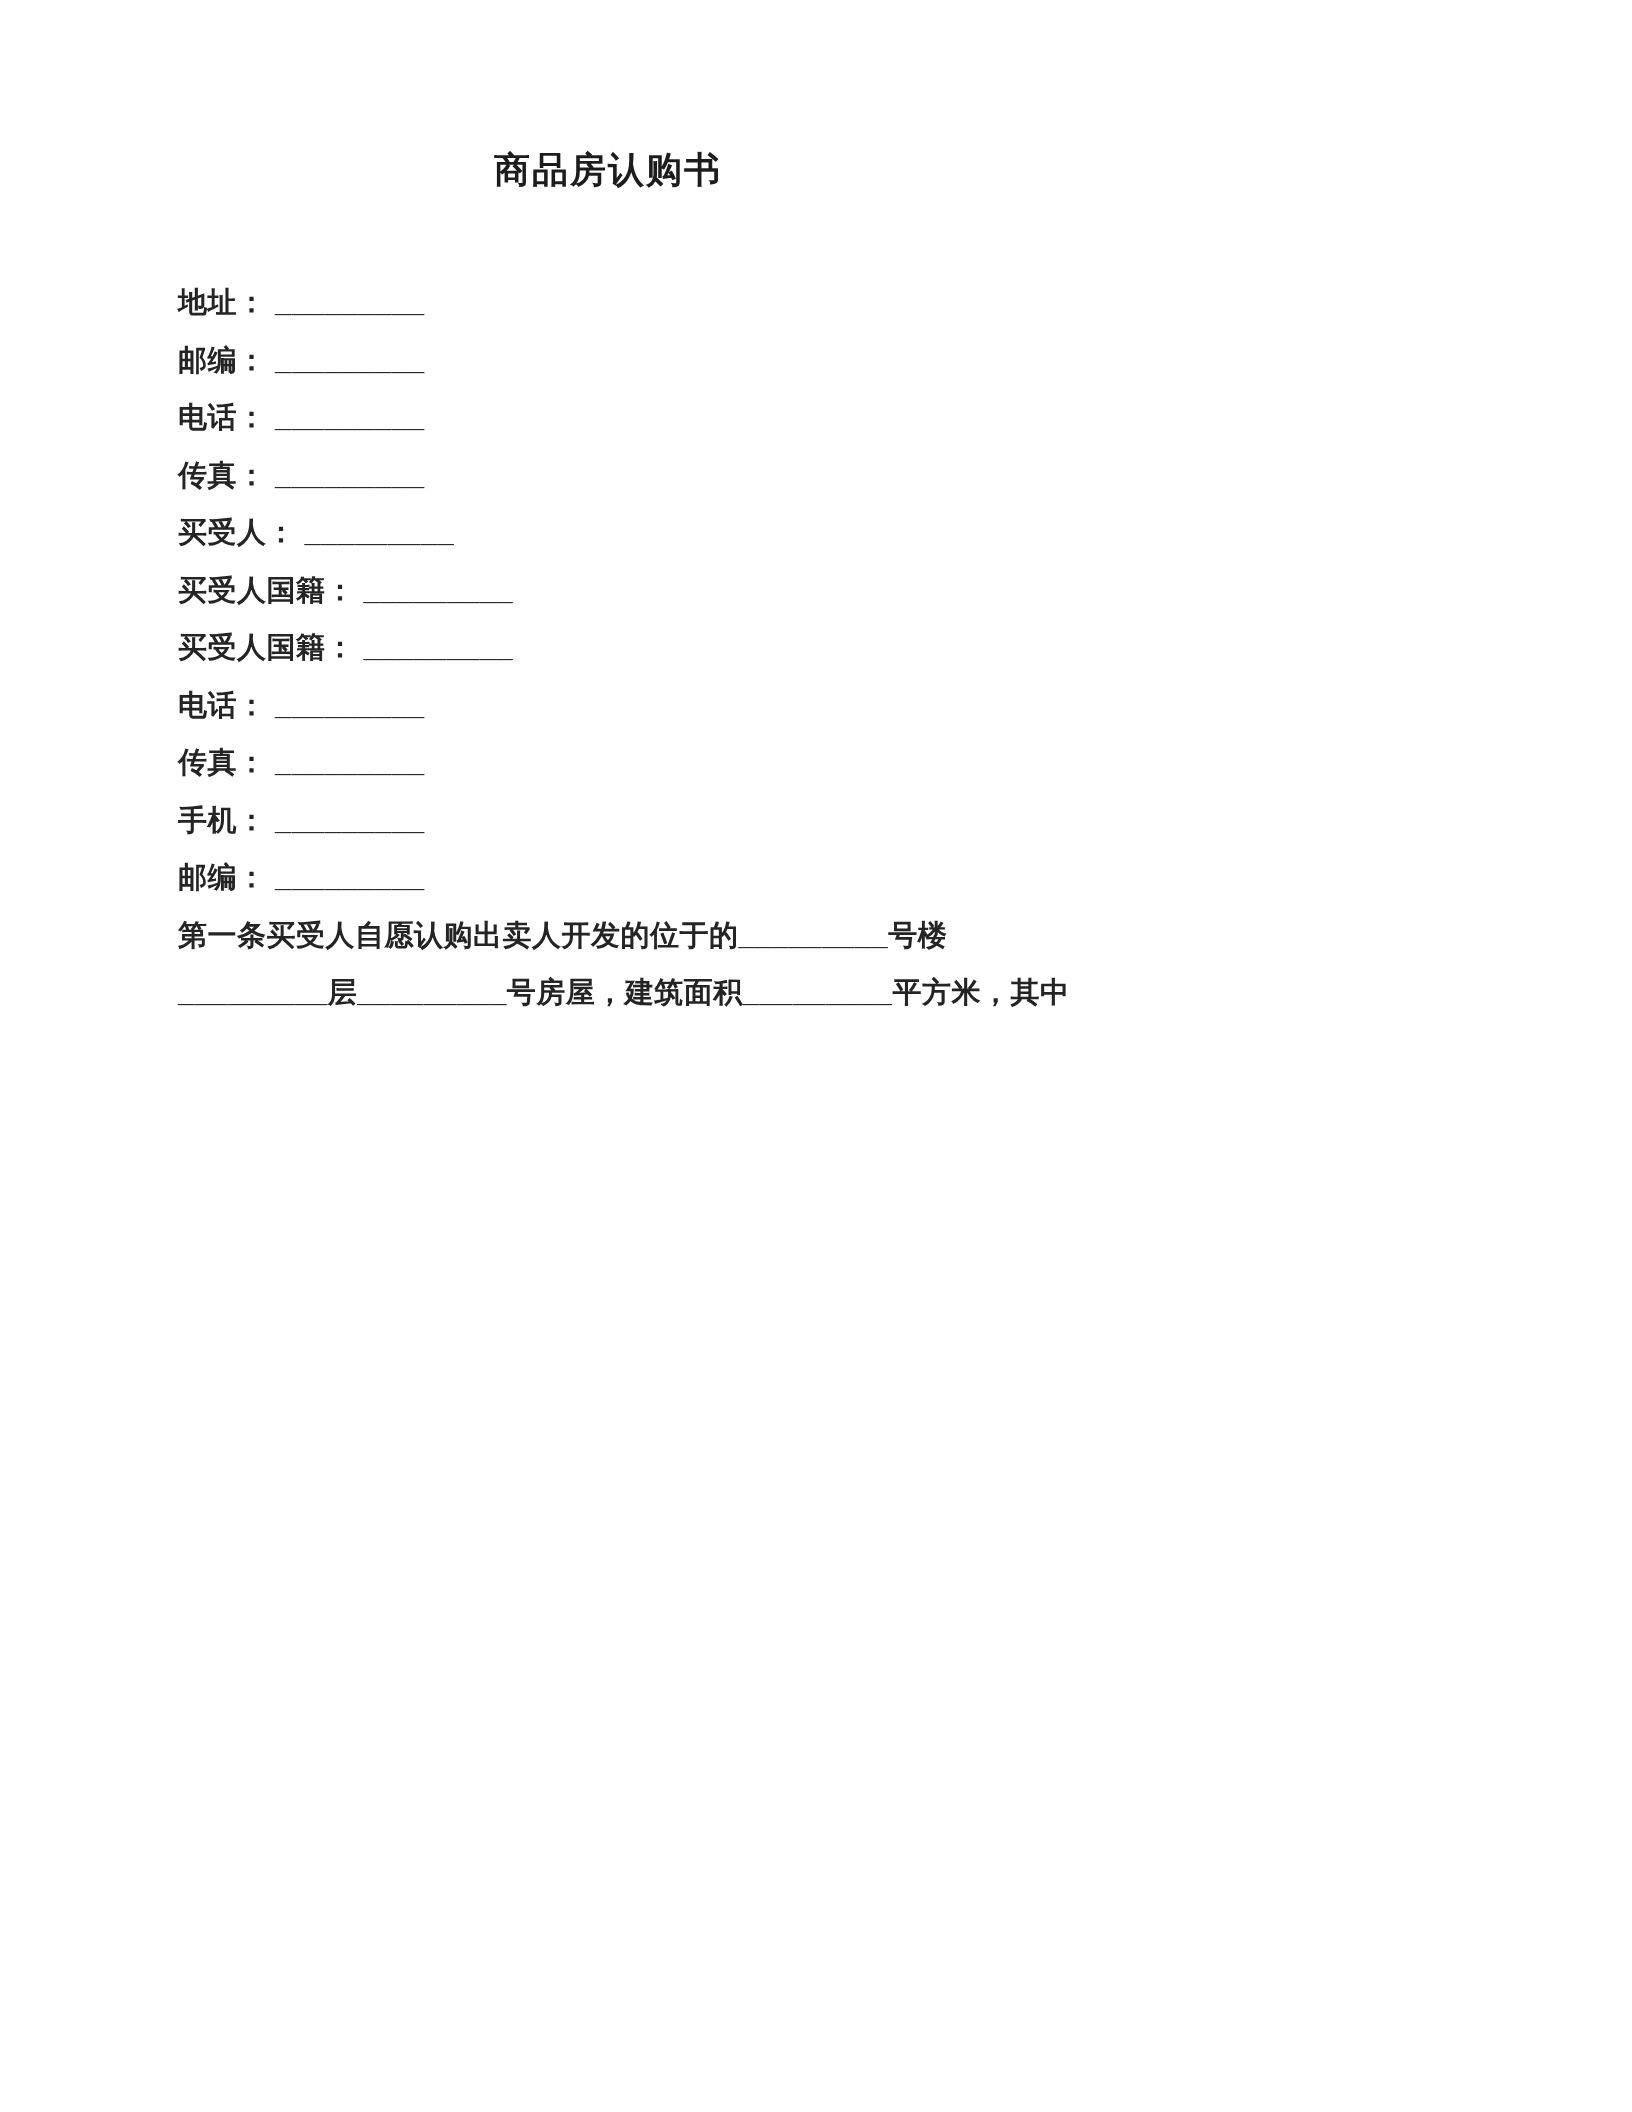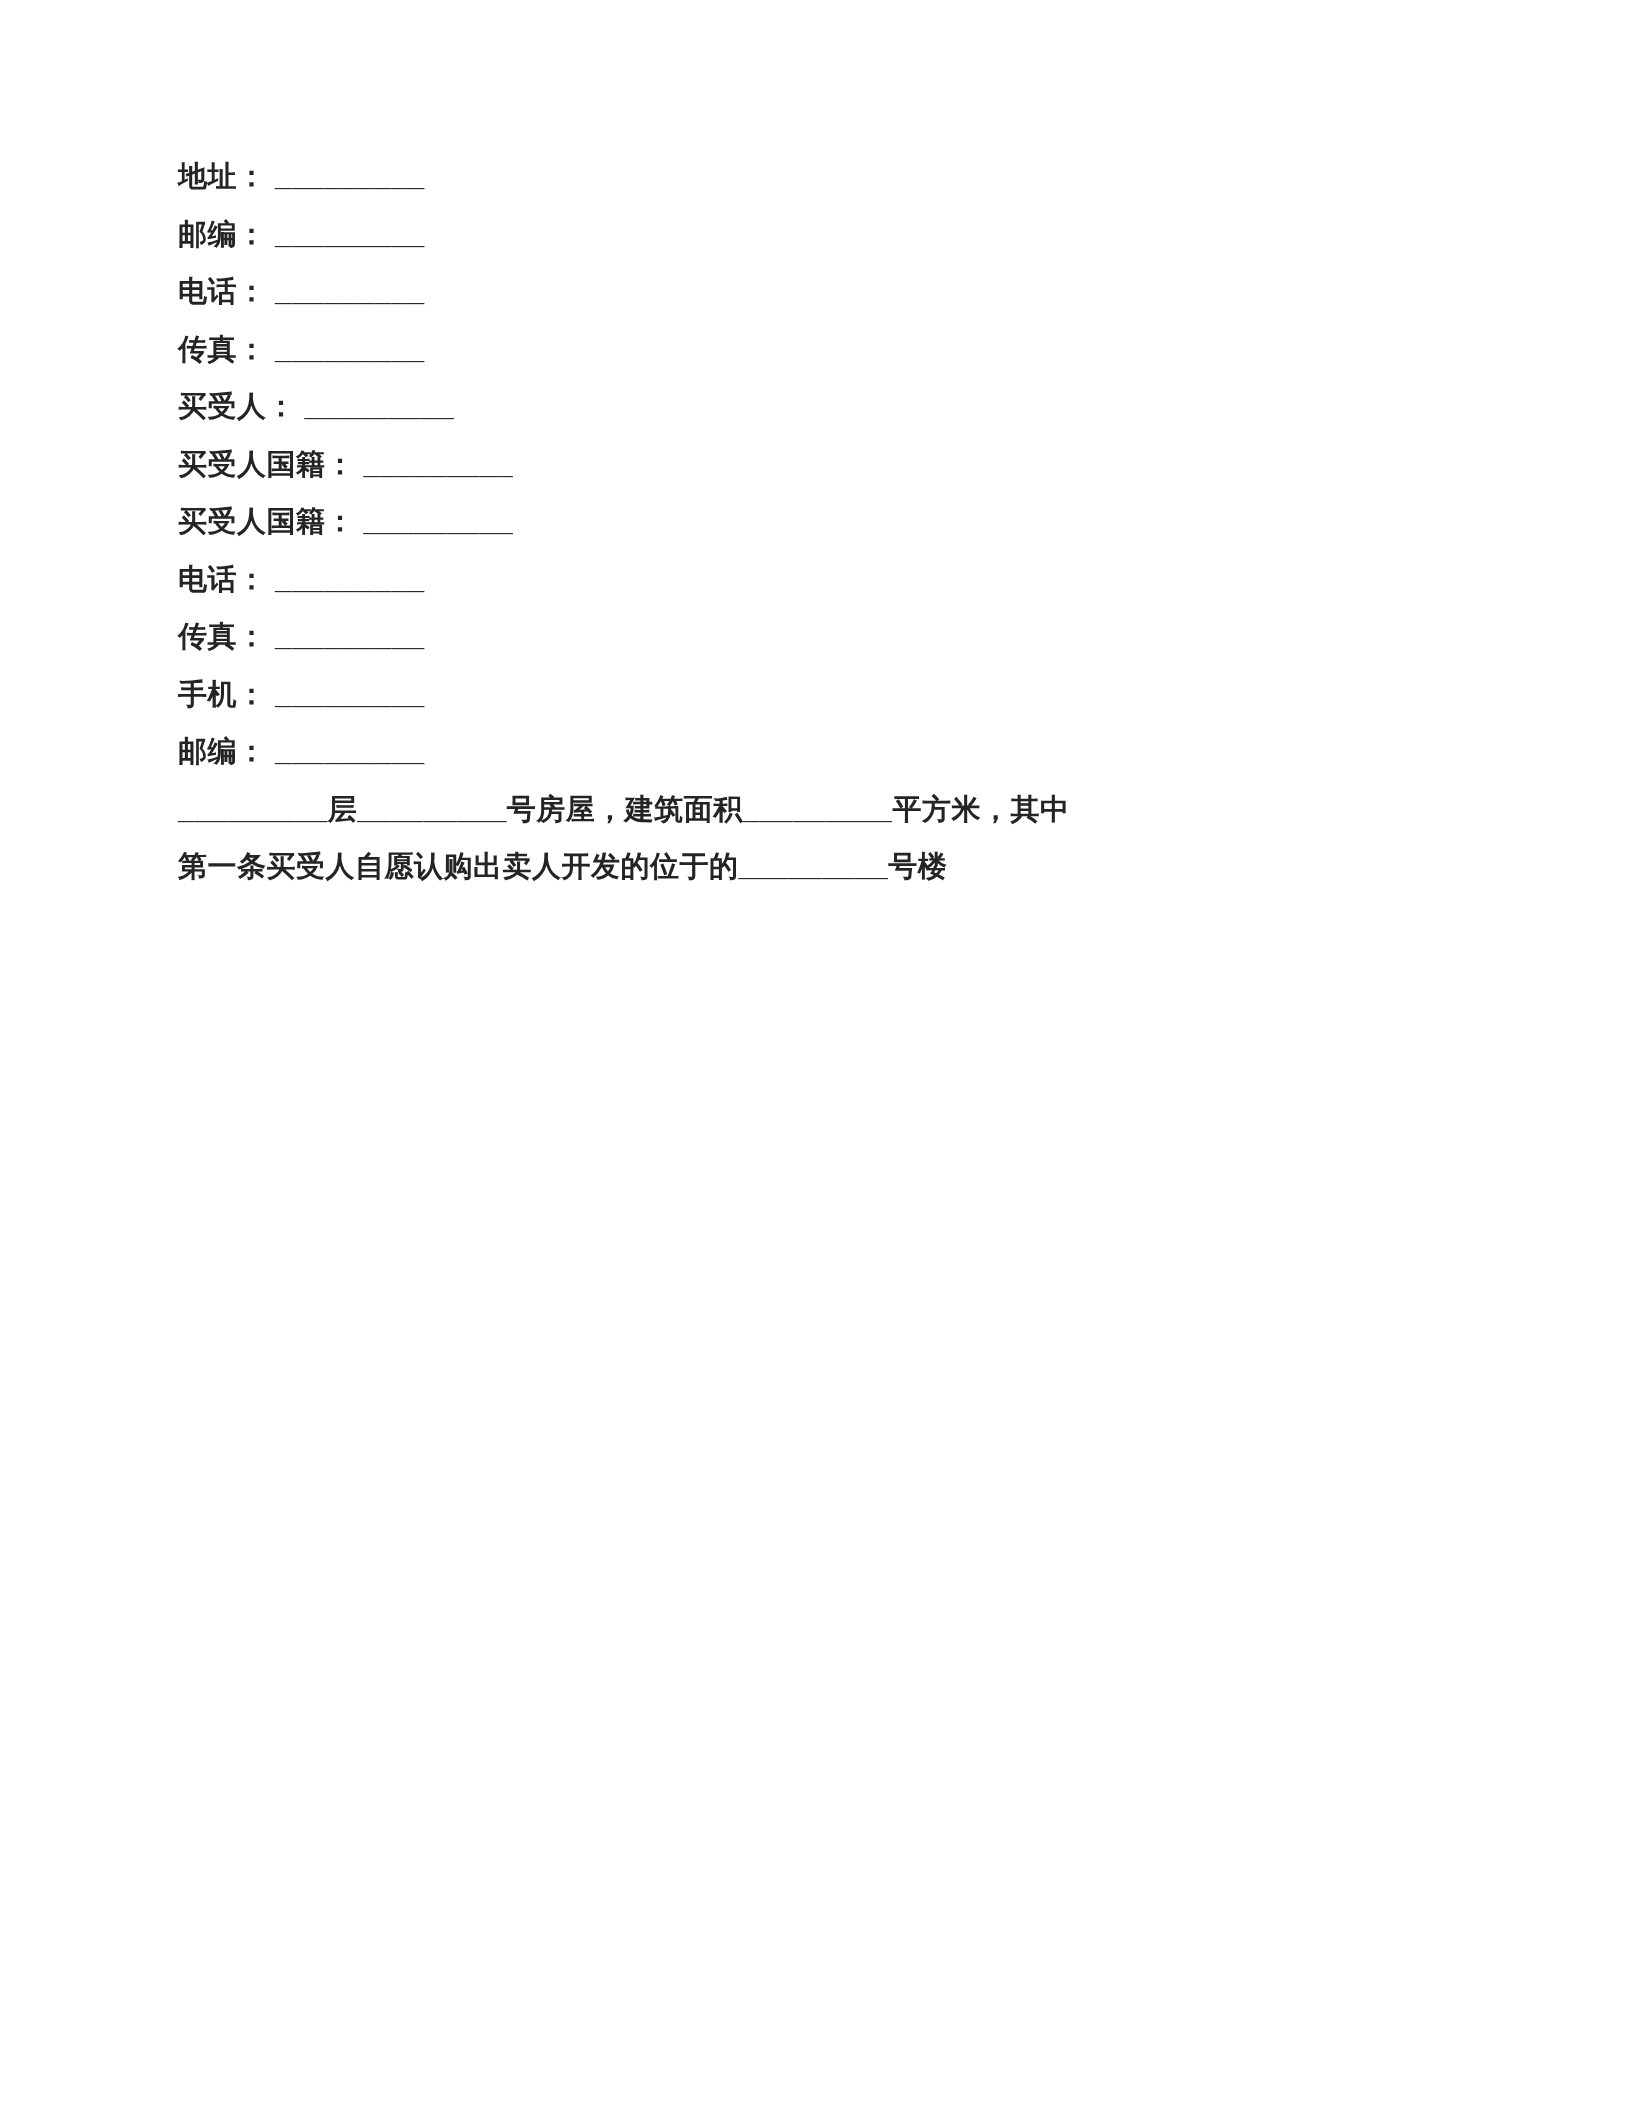--- a/index.html
+++ b/index.html
@@ -43,30 +43,31 @@
       white-space: nowrap;
       letter-spacing: 0.5px;
       color: #242424;
     }
   </style>
 </head>
 <body>
 
 <div class="page">
   <div class="content">
+    <h1 class="doc-title">商品房认购书</h1>
 
     <div class="form-lines">
       <div class="line">地址： _________</div>
       <div class="line">邮编： _________</div>
       <div class="line">电话： _________</div>
       <div class="line">传真： _________</div>
       <div class="line">买受人： _________</div>
       <div class="line">买受人国籍： _________</div>
       <div class="line">买受人国籍： _________</div>
       <div class="line">电话： _________</div>
       <div class="line">传真： _________</div>
       <div class="line">手机： _________</div>
       <div class="line">邮编： _________</div>
+      <div class="line">第一条买受人自愿认购出卖人开发的位于的_________号楼</div>
       <div class="line">_________层_________号房屋，建筑面积_________平方米，其中</div>
-      <div class="line">第一条买受人自愿认购出卖人开发的位于的_________号楼</div>
     </div>
   </div>
 </div>
 
 </body></html>

